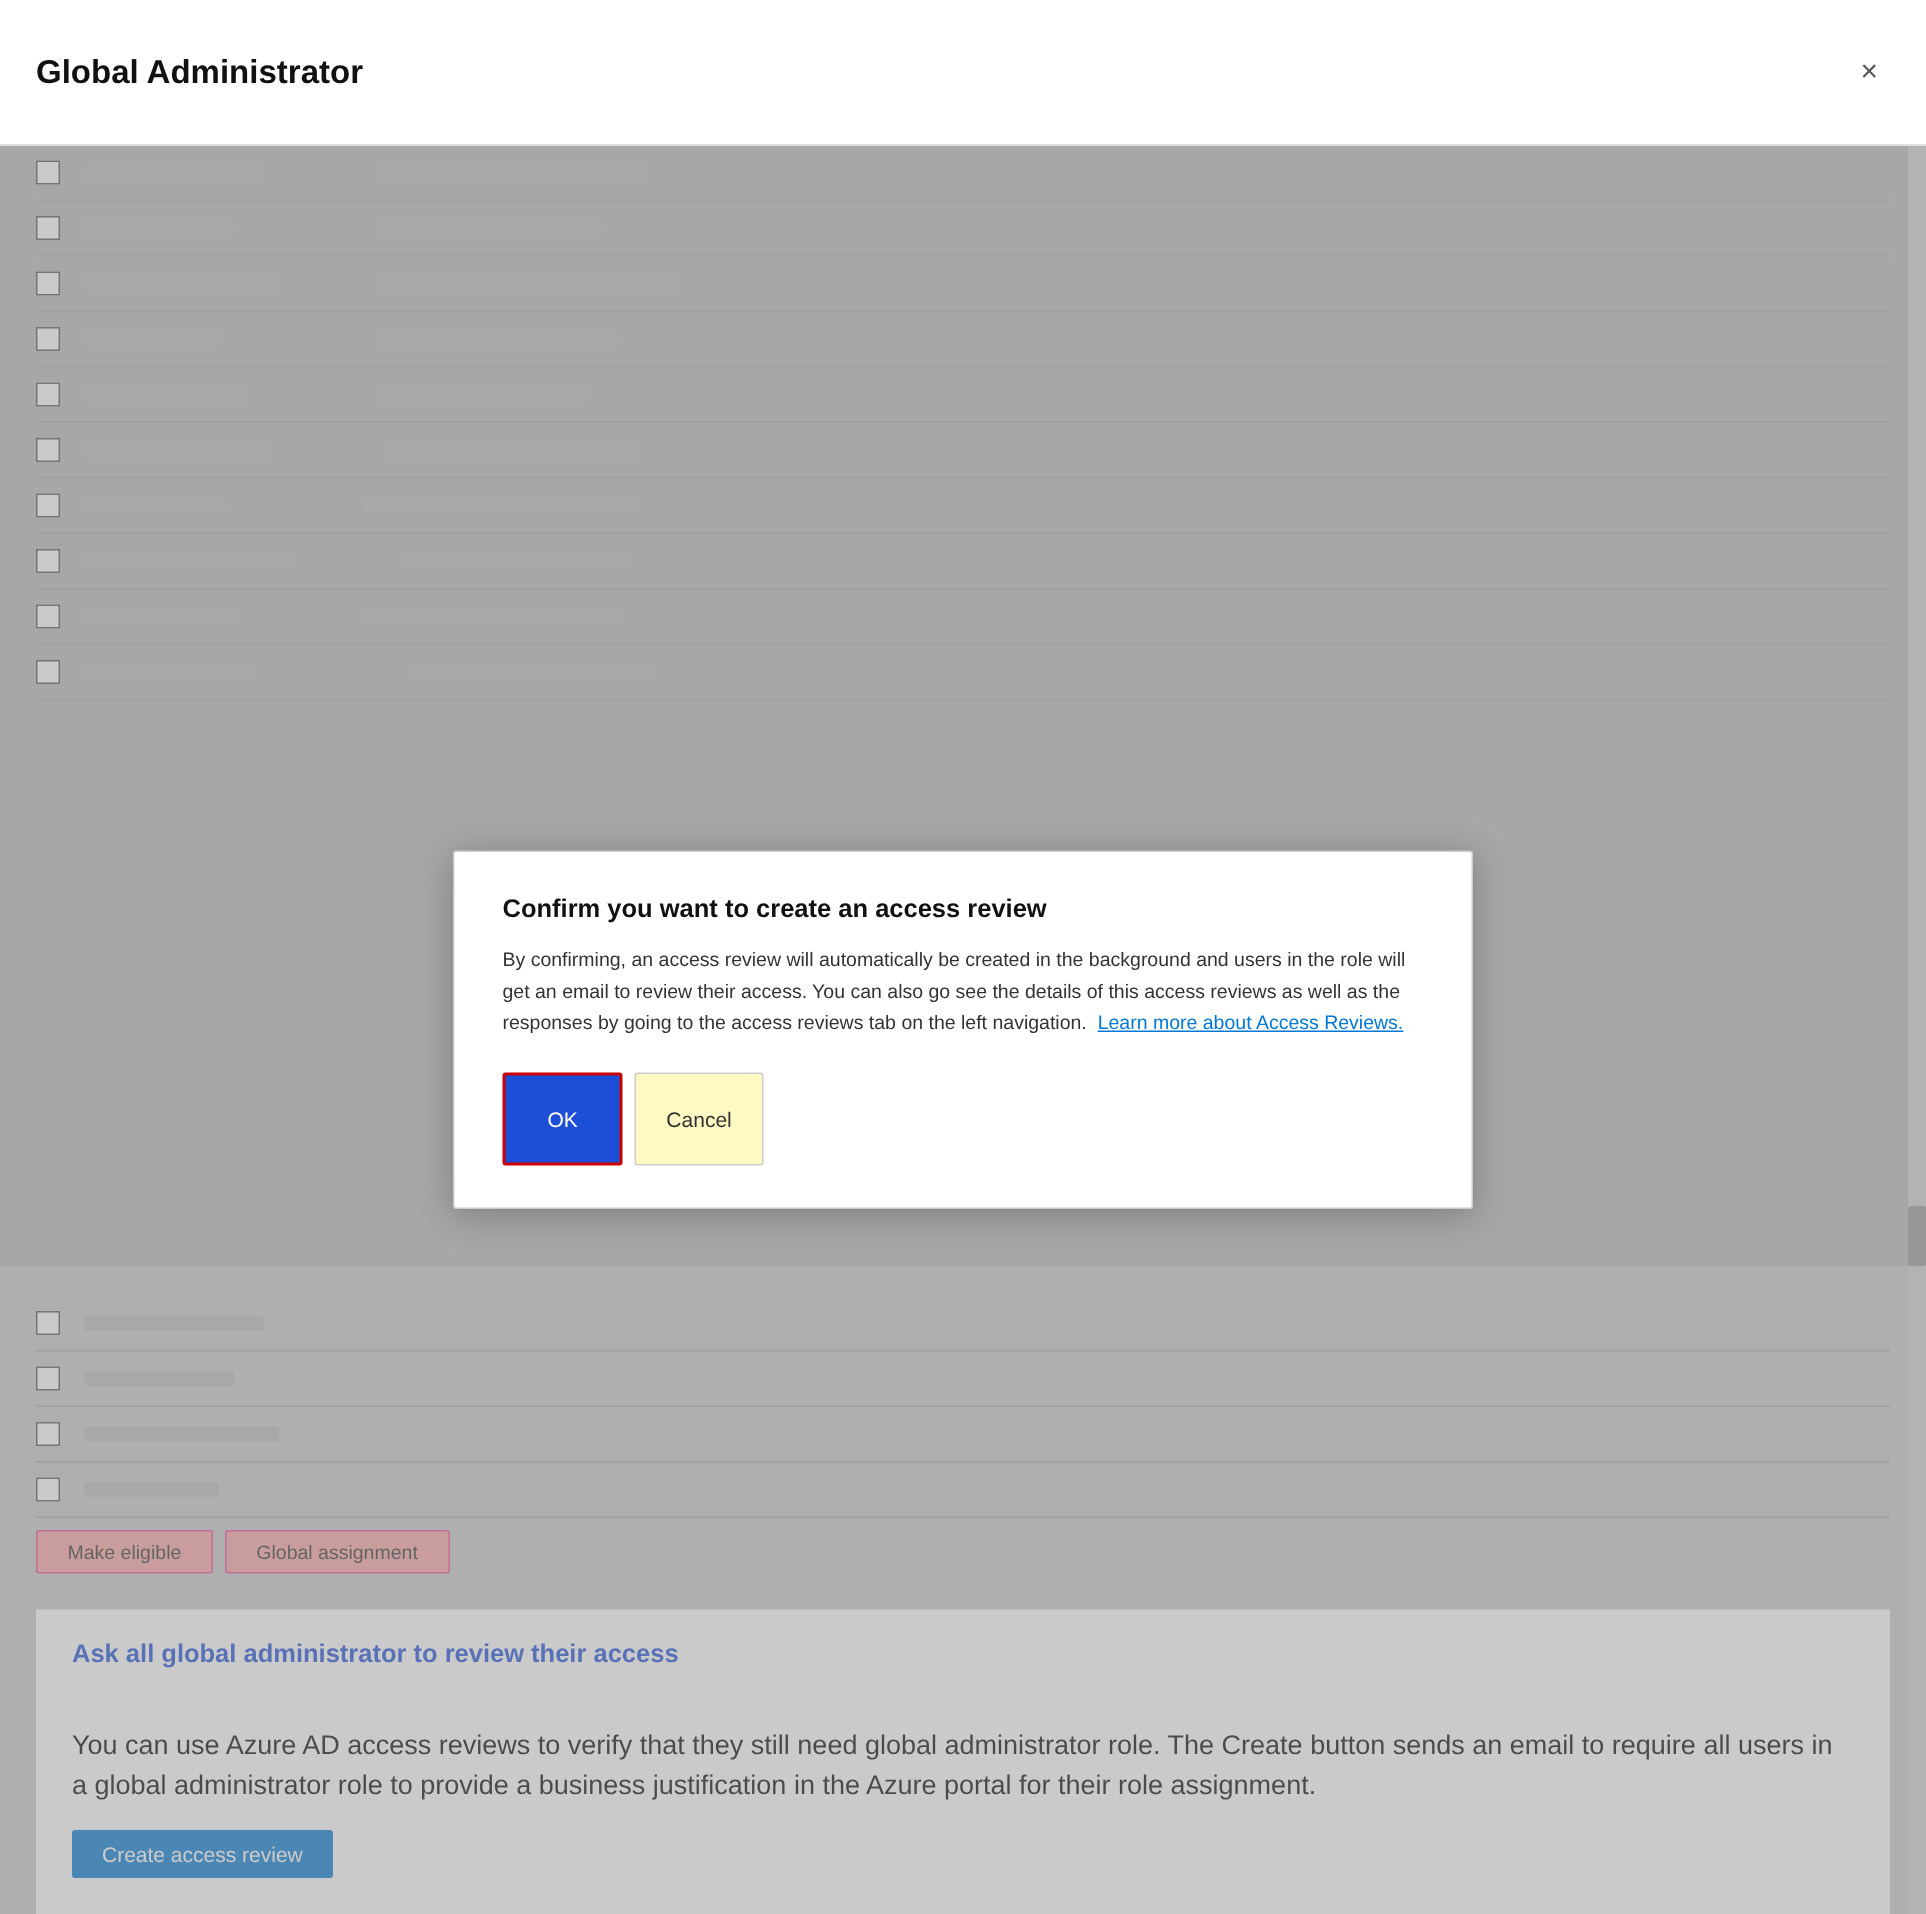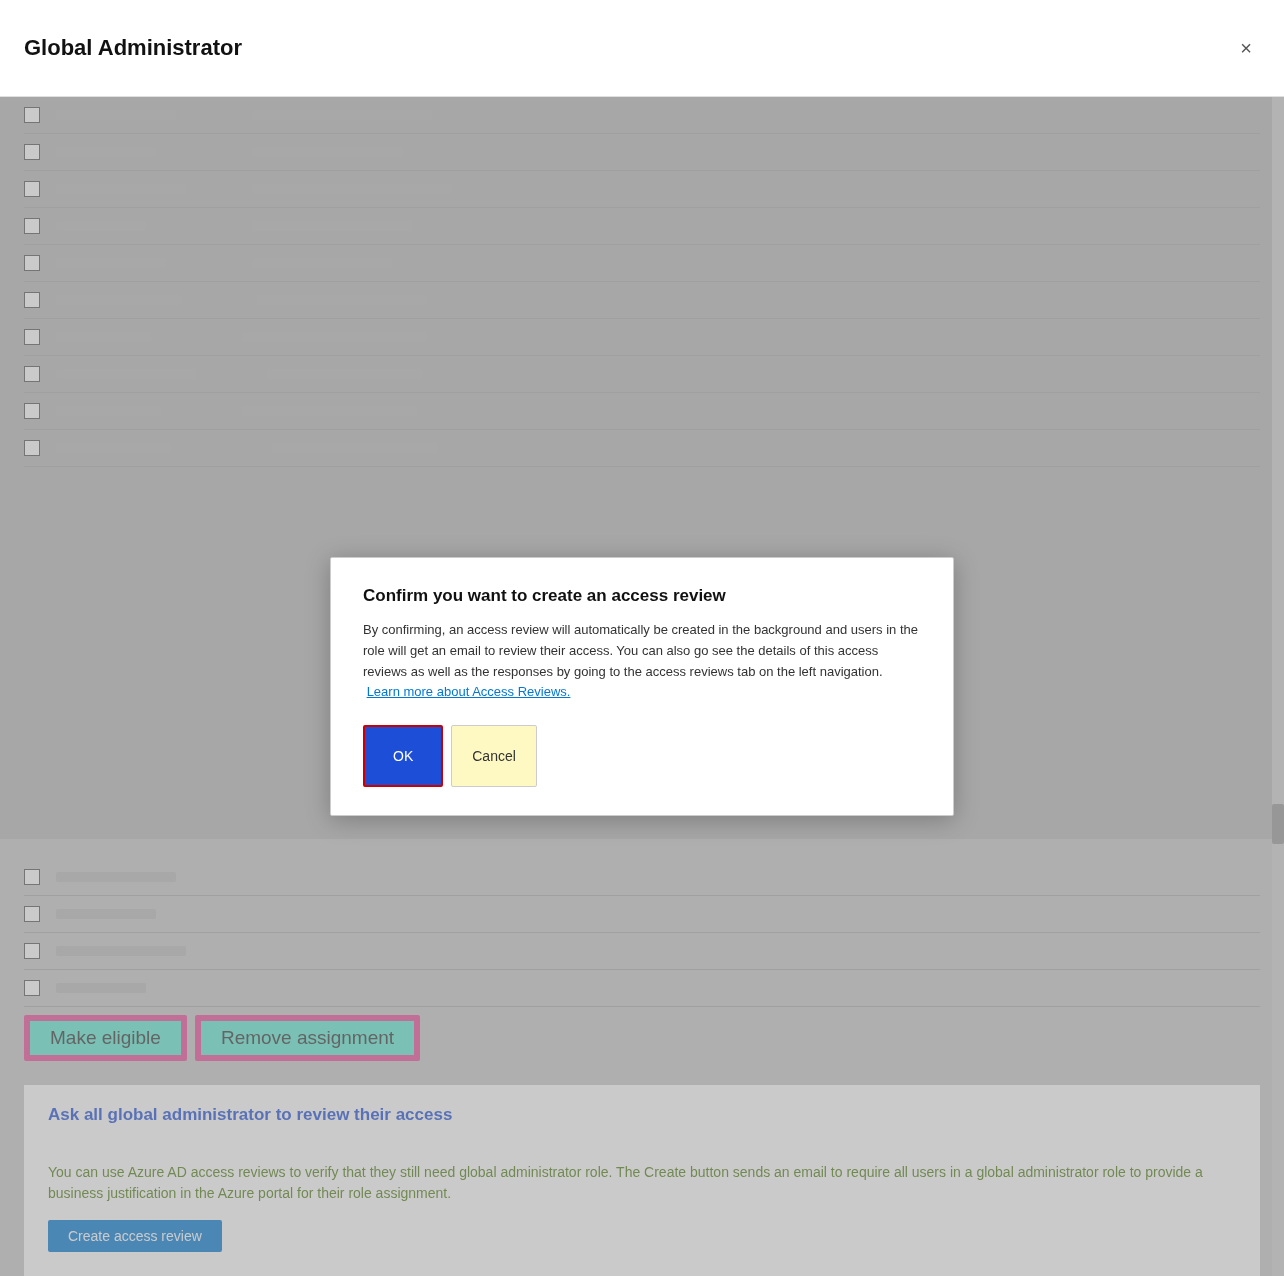--- a/index.html
+++ b/index.html
@@ -90,42 +90,42 @@
       right: 0;
       background: #c8c8c8;
       padding: 20px 24px 0 24px;
     }
     .action-buttons {
       display: flex;
       gap: 8px;
       margin-bottom: 24px;
     }
     .action-btn {
-      background: #5eead4;
-      border: 6px solid #ec4899;
+      background: #fca5a5;
+      border: 1px solid #ec4899;
       color: #333;
       padding: 6px 20px;
-      font-size: 19px;
+      font-size: 13px;
       cursor: pointer;
       border-radius: 2px;
     }
 
     .ask-section {
       background: #fff;
       padding: 20px 24px 24px 24px;
     }
     .ask-title {
       font-size: 17px;
       font-weight: 600;
       color: #1d4ed8;
       margin-bottom: 10px;
     }
     .ask-desc {
-      font-size: 14px;
-      color: #4d7c0f;
+      font-size: 18px;
+      color: #000000;
       line-height: 1.5;
       margin-bottom: 16px;
       margin-top: 37px;
     }
     .create-review-btn {
       background: #0078d4;
       color: #fff;
       border: none;
       padding: 8px 20px;
       font-size: 14px;
@@ -162,21 +162,21 @@
       align-items: center;
       justify-content: center;
     }
 
     
     .confirm-dialog {
       background: #fff;
       border: 1px solid #ccc;
       box-shadow: 0 4px 24px rgba(0,0,0,0.25);
       padding: 28px 32px 28px 32px;
-      width: 624px;
+      width: 680px;
       max-width: 90%;
       border-radius: 2px;
       position: relative;
     }
     .confirm-title {
       font-size: 17px;
       font-weight: 600;
       color: #111;
       margin-bottom: 14px;
     }
@@ -297,21 +297,21 @@
           <div class="bg-text-block" style="width:130px;"></div>
         </div>
         <div class="bg-row">
           <div class="bg-checkbox"></div>
           <div class="bg-text-block" style="width:90px;"></div>
         </div>
       </div>
 
       <div class="action-buttons">
         <button class="action-btn">Make eligible</button>
-        <button class="action-btn">Remove assignment</button>
+        <button class="action-btn">Global assignment</button>
       </div>
 
       <div class="ask-section">
         <div class="ask-title">Ask all global administrator to review their access</div>
         <div class="ask-desc">You can use Azure AD access reviews to verify that they still need global administrator role. The Create button sends an email to require all users in a global administrator role to provide a business justification in the Azure portal for their role assignment.</div>
         <button class="create-review-btn">Create access review</button>
       </div>
     </div>
 
     <div class="scrollbar">

